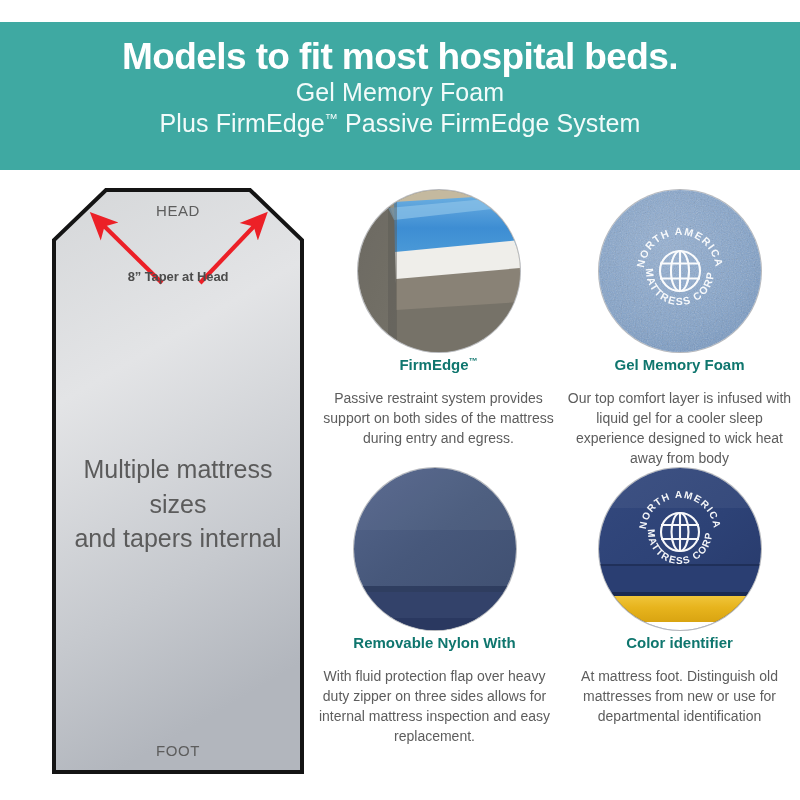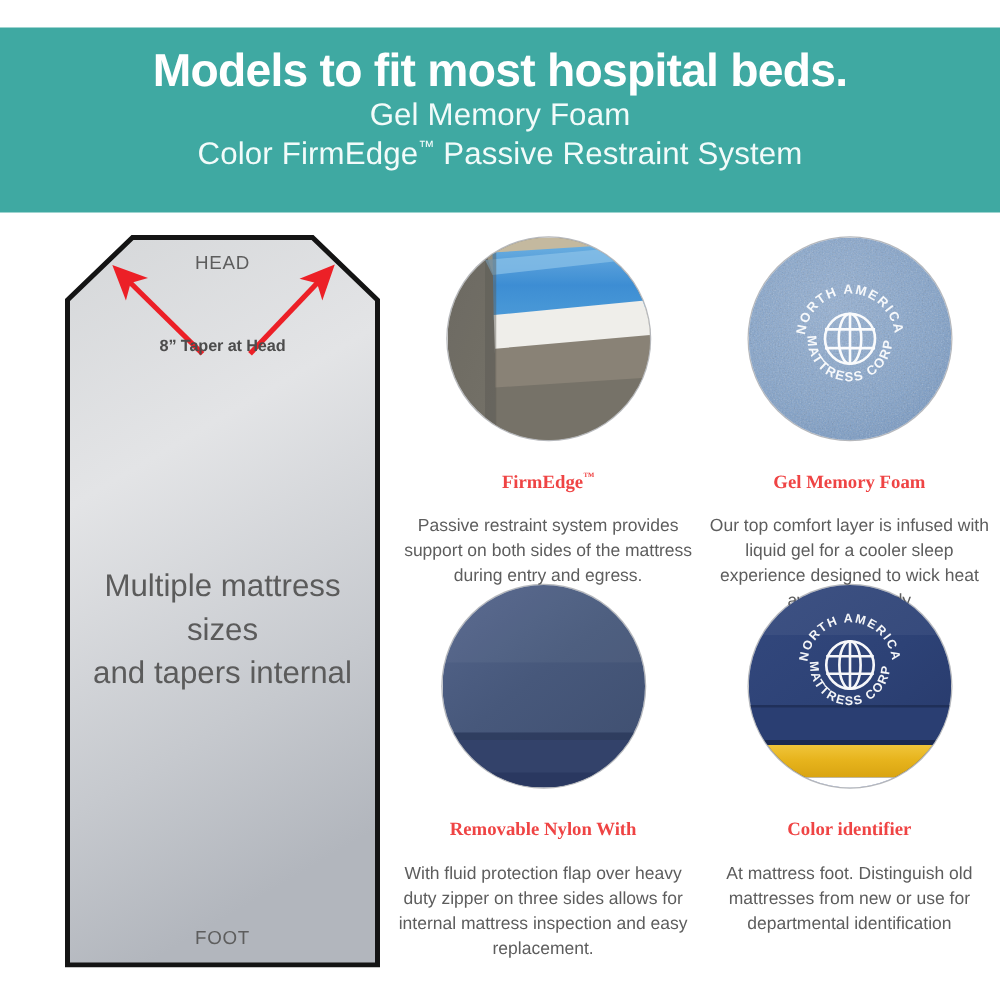--- a/index.html
+++ b/index.html
@@ -117,46 +117,45 @@
     height: 162px;
     margin: 0 auto;
     border-radius: 50%;
     overflow: hidden;
     position: relative;
     box-shadow: 0 0 0 1px rgba(90,95,105,0.45);
   }
   .circle-wrap svg { display: block; }
 
   .feature-title {
-    margin-top: 26px;
+    margin-top: 4px;
     font-size: 15px;
     font-weight: bold;
-    color: #ef4444;
-    font-family: Liberation Serif, serif;
+    color: #0f766e;
   }
   .feature-title sup {
     font-size: 9px;
     vertical-align: super;
     line-height: 0;
   }
   .feature-desc {
     margin-top: 16px;
     font-size: 14px;
     color: #5d5d5d;
     line-height: 1.42;
     padding: 0 4px;
   }
 </style>
 </head>
 <body>
 
 <div class="header">
   <div class="header-title">Models to fit most hospital beds.</div>
   <div class="header-sub">Gel Memory Foam</div>
-  <div class="header-sub"><span>Color FirmEdge</span><sup>™</sup><span> Passive Restraint System</span></div>
+  <div class="header-sub"><span>Plus FirmEdge</span><sup>™</sup><span> Passive FirmEdge System</span></div>
 </div>
 
 <div class="diagram">
   <svg class="mattress-shape" viewBox="0 0 252 586" width="252" height="586">
     <defs>
       <linearGradient id="mattGrad" x1="0" y1="0" x2="0.25" y2="1">
         <stop offset="0%" stop-color="#d5d7d9"></stop>
         <stop offset="35%" stop-color="#e3e4e6"></stop>
         <stop offset="75%" stop-color="#c6c9ce"></stop>
         <stop offset="100%" stop-color="#b2b6bd"></stop>

